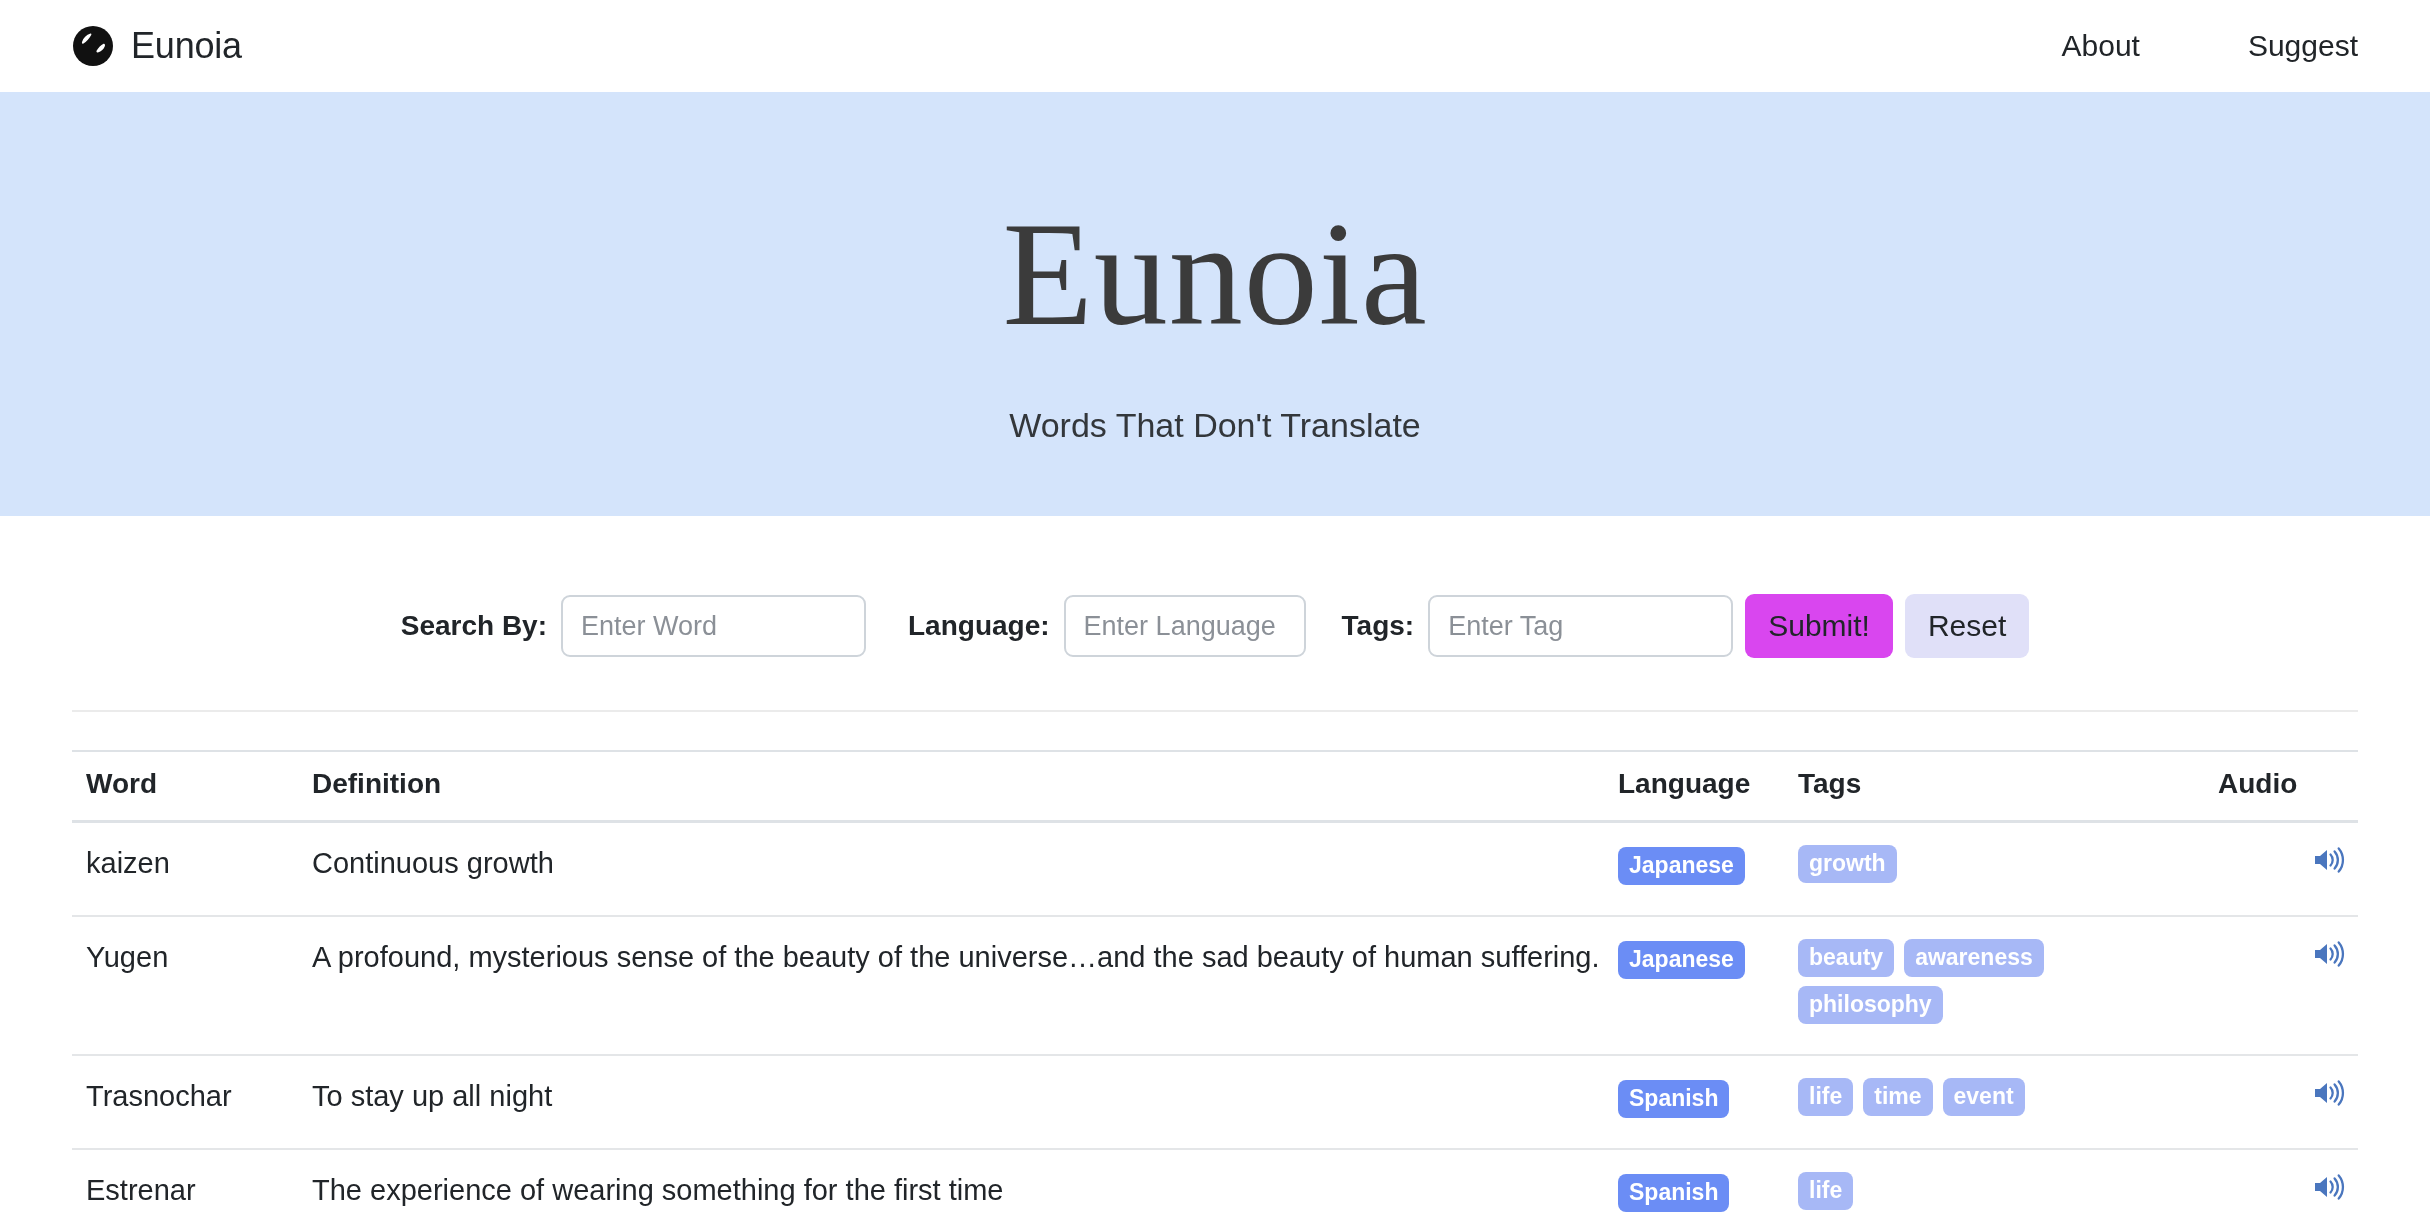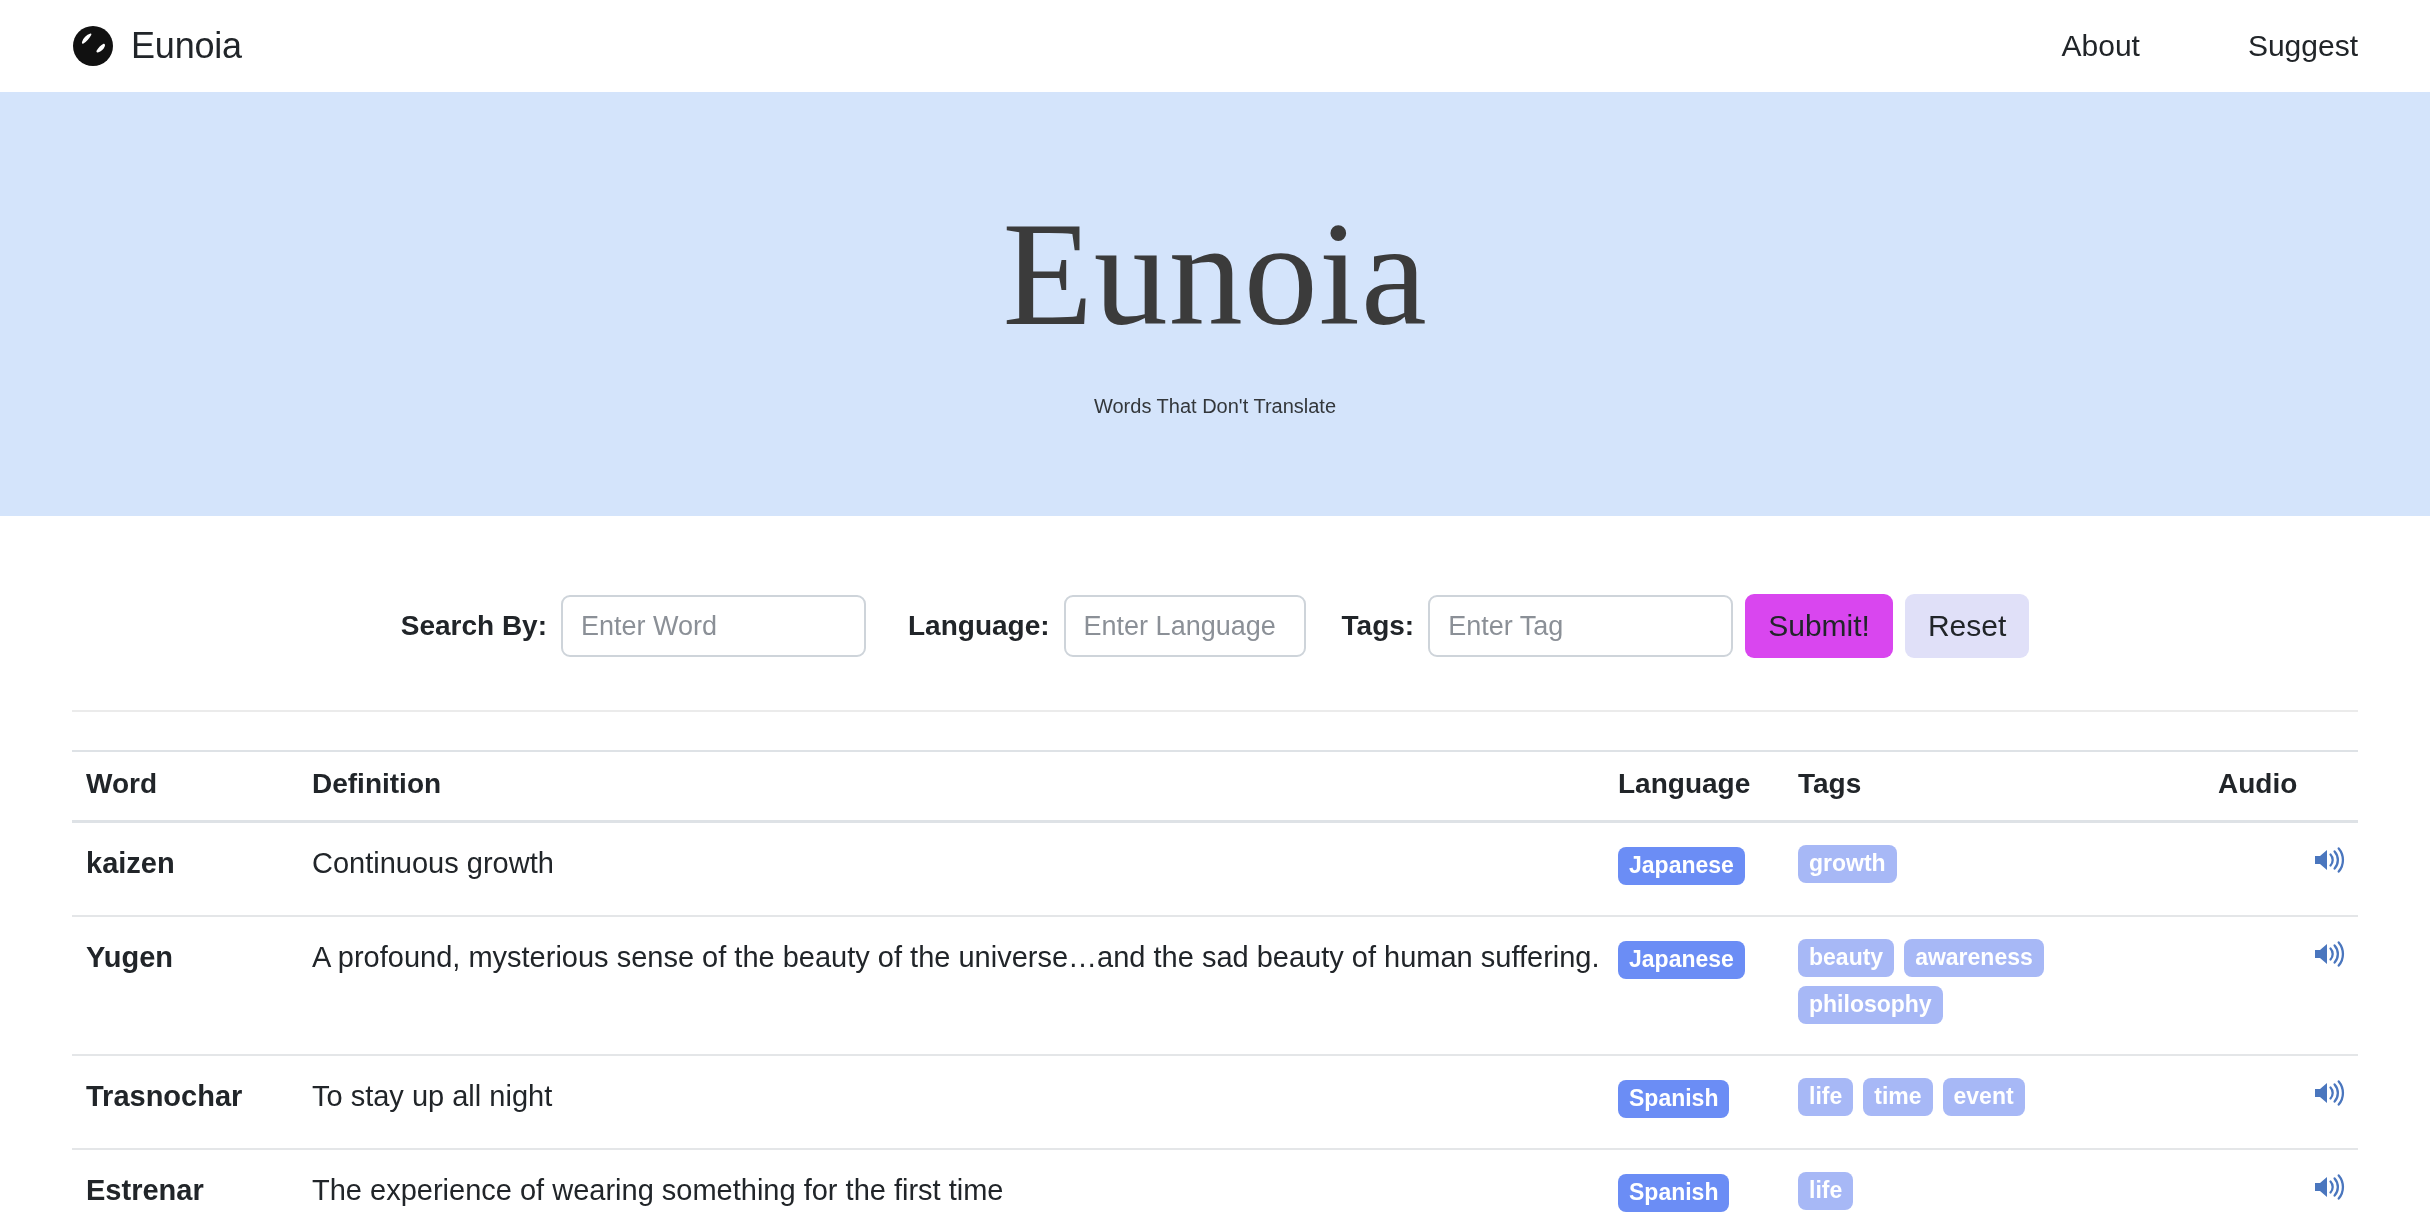--- a/index.html
+++ b/index.html
@@ -64,22 +64,22 @@
   }
   .hero-title {
     font-family: "Liberation Serif", serif;
     font-size: 148px;
     font-weight: 400;
     color: #3b3b3b;
     line-height: 1.05;
     letter-spacing: 1px;
   }
   .hero-sub {
-    margin-top: 44px;
-    font-size: 20px;
+    margin-top: 56px;
+    font-size: 34px;
     color: #33373b;
     line-height: 1;
   }
 
   
   .search-wrap {
     padding: 78px 0 0 0;
     display: flex;
     justify-content: center;
   }
@@ -160,21 +160,21 @@
     vertical-align: bottom;
   }
   table.words tbody td {
     font-size: 29px;
     color: #212529;
     padding: 22px 0 30px 0;
     border-bottom: 2px solid #e4e6e8;
     vertical-align: top;
     line-height: 1.3;
   }
-  .col-word { width: 232px; padding-left: 14px !important; font-weight: bold; }
+  .col-word { width: 232px; padding-left: 14px !important; }
   .col-def  { width: auto; padding-left: 8px !important; }
   .col-lang { width: 180px; }
   .col-tags { width: 420px; }
   .col-audio{ width: 140px; text-align: right; padding-right: 12px !important; }
 
   th.col-word { padding-left: 14px !important; }
   th.col-def  { padding-left: 8px !important; }
   th.col-audio{ text-align: right; padding-right: 12px !important; }
 
   .badge-lang {

